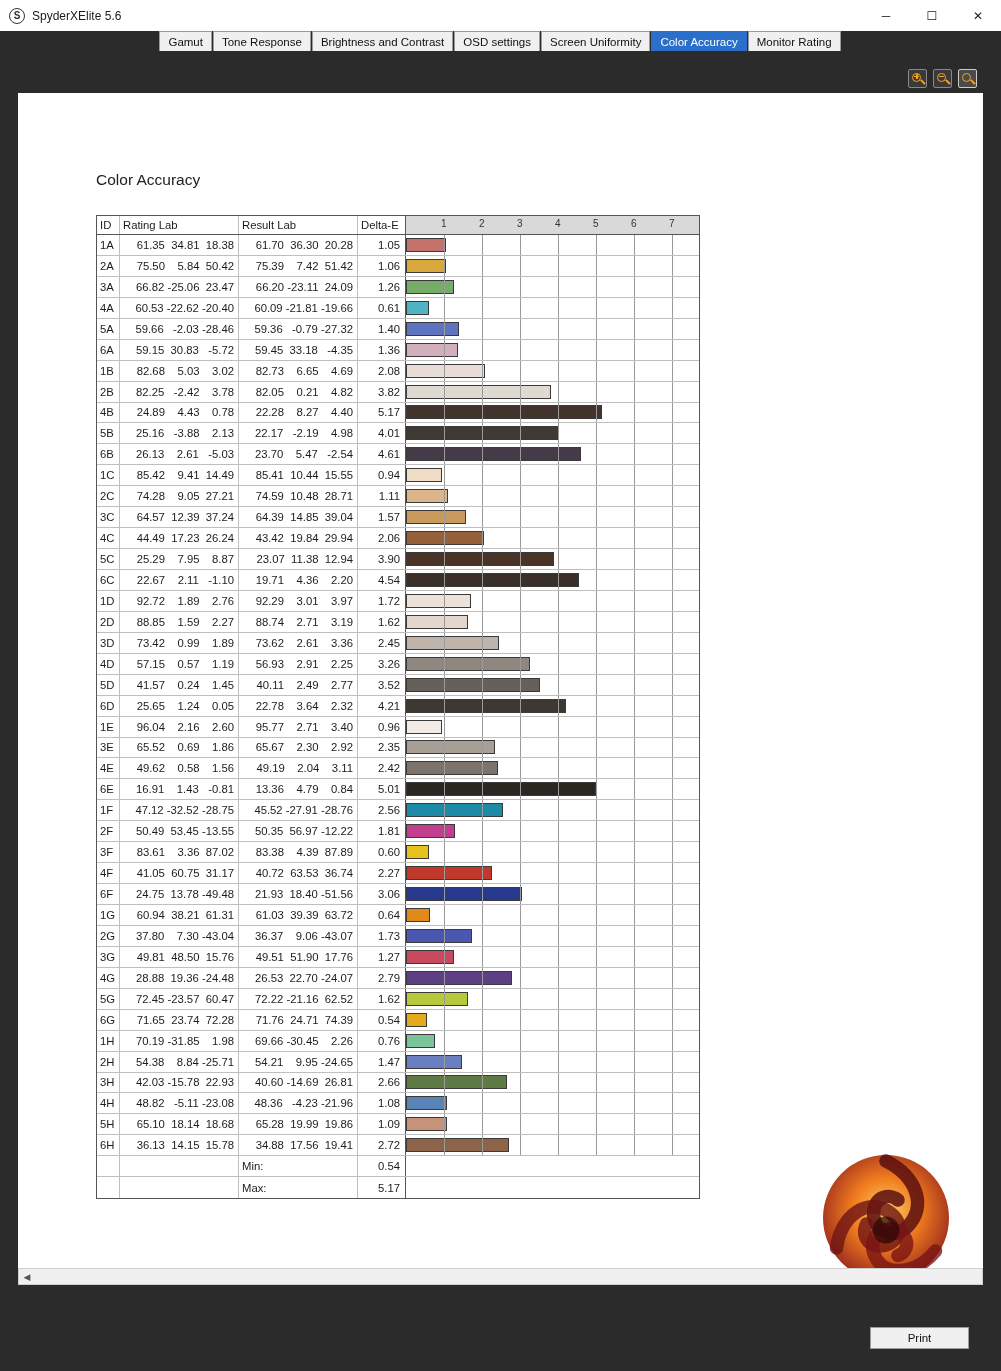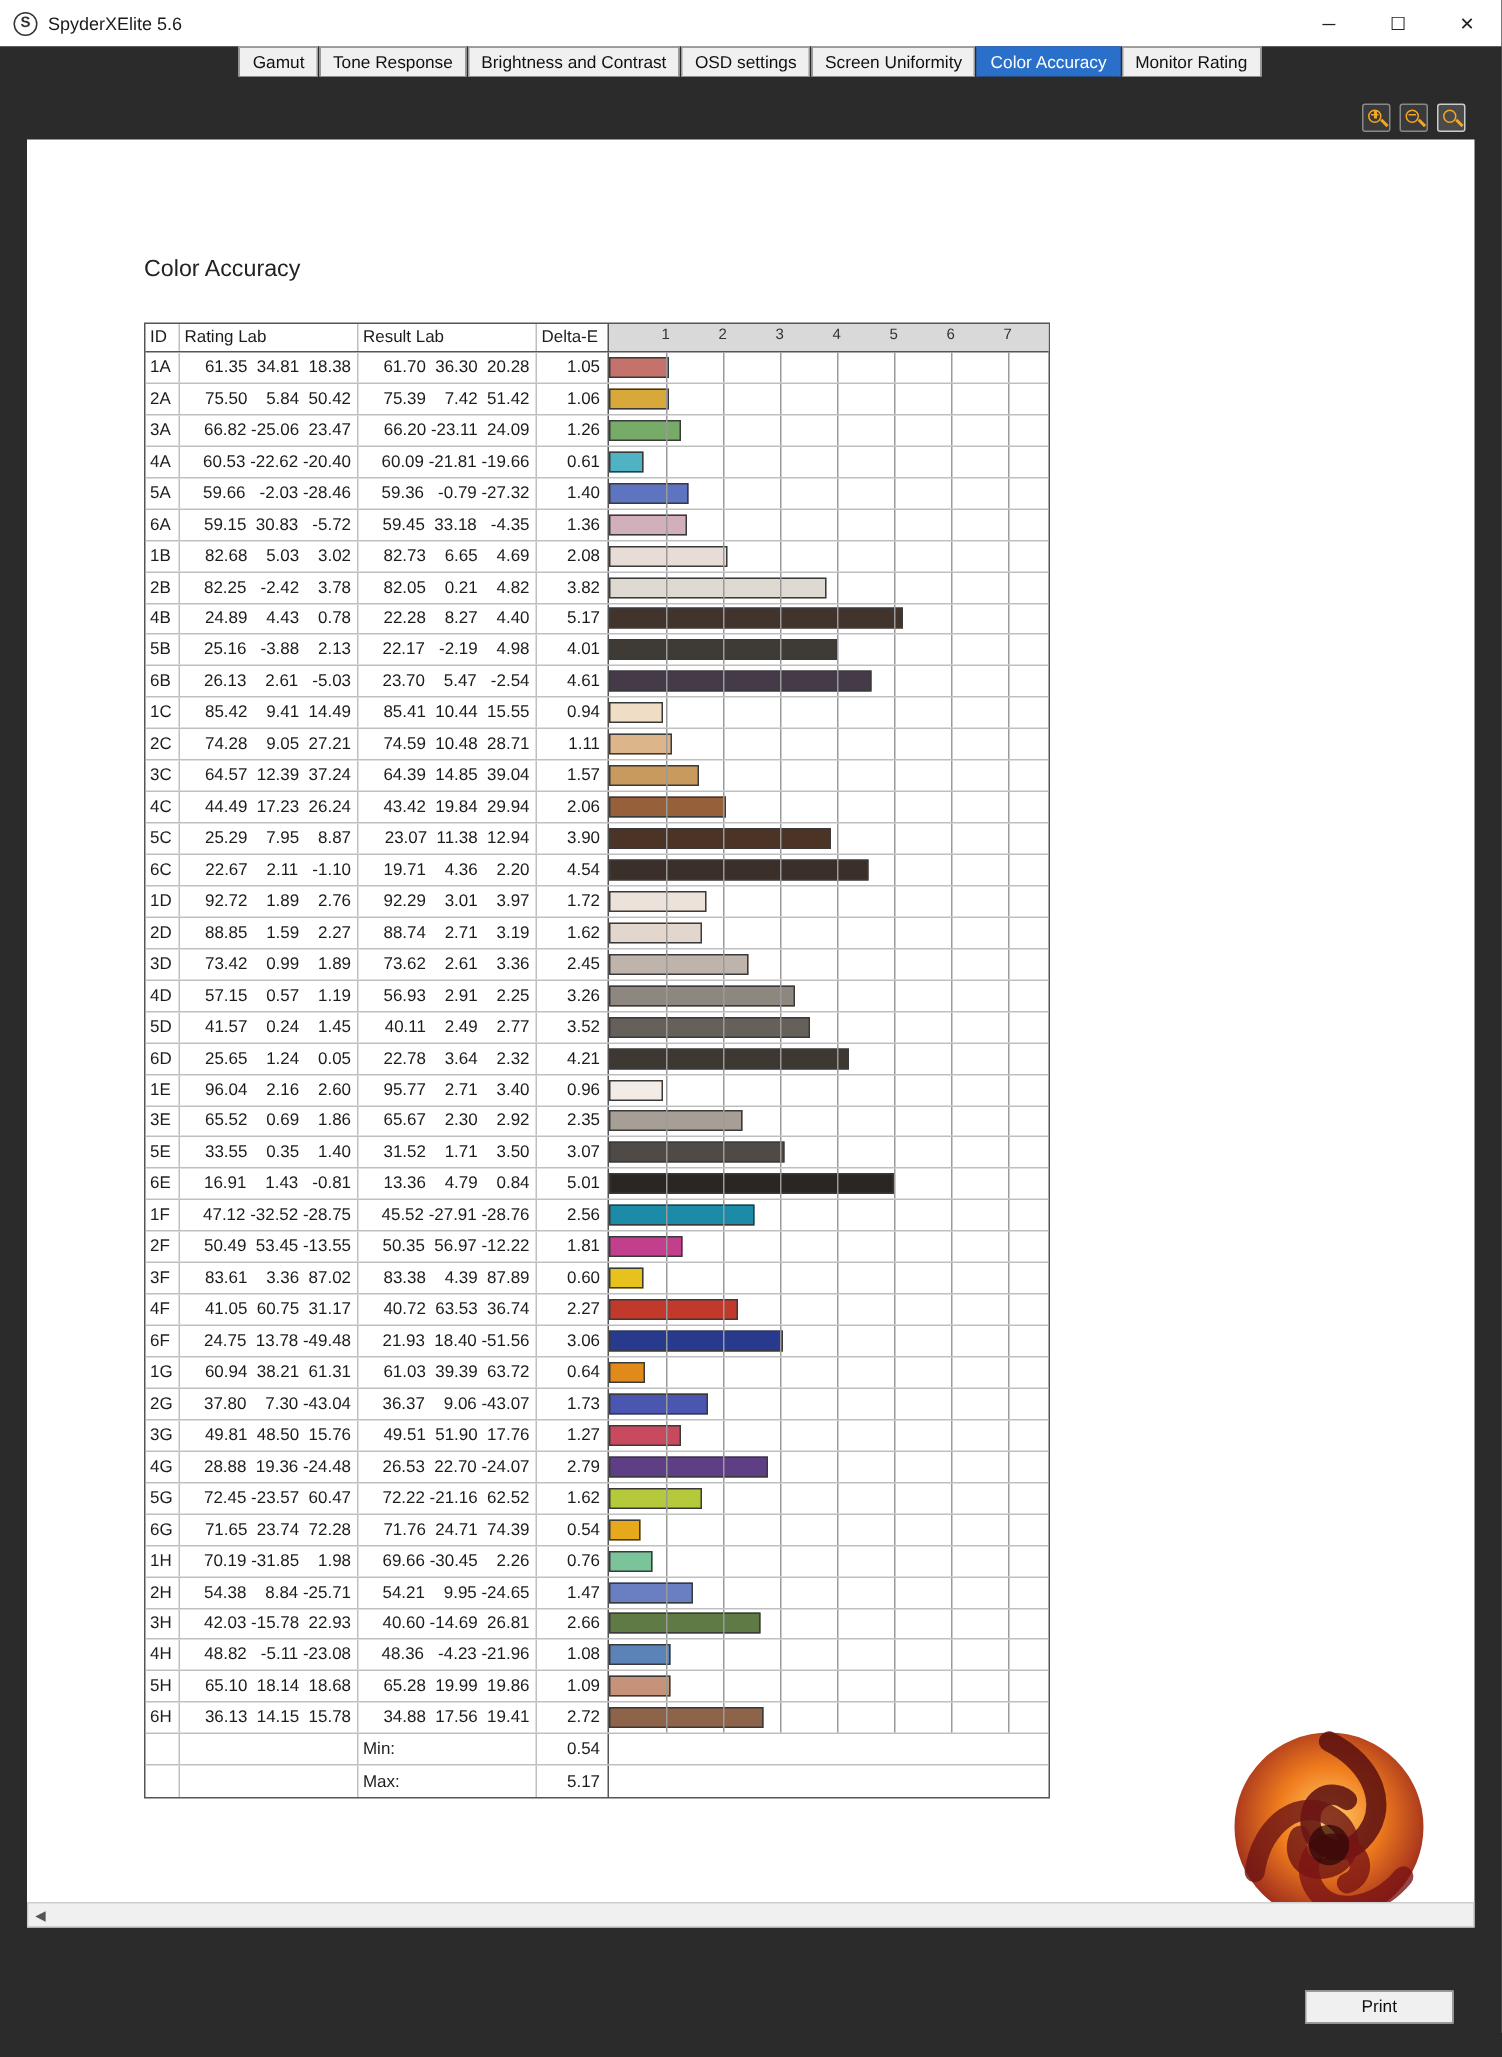--- a/index.html
+++ b/index.html
@@ -669,33 +669,33 @@
               <div class="gridline" style="left: 76px;"></div>
               <div class="gridline" style="left: 114px;"></div>
               <div class="gridline" style="left: 152px;"></div>
               <div class="gridline" style="left: 190px;"></div>
               <div class="gridline" style="left: 228px;"></div>
               <div class="gridline" style="left: 266px;"></div>
               <div class="bar" style="width: 89.3px; background: rgb(167, 158, 150);"></div>
             </div>
           </div>
           <div class="rrow">
-            <div class="c-id">5E</div>
-            <div class="c-lab">33.55    0.35    1.40</div>
-            <div class="c-lab">31.52    1.71    3.50</div>
-            <div class="c-de">3.07</div>
-            <div class="c-bar">
-              <div class="gridline" style="left: 38px;"></div>
-              <div class="gridline" style="left: 76px;"></div>
-              <div class="gridline" style="left: 114px;"></div>
-              <div class="gridline" style="left: 152px;"></div>
-              <div class="gridline" style="left: 190px;"></div>
-              <div class="gridline" style="left: 228px;"></div>
-              <div class="gridline" style="left: 266px;"></div>
-              <div class="bar" style="width: 116.66px; background: rgb(79, 74, 69);"></div>
+            <div class="c-id">4E</div>
+            <div class="c-lab">49.62    0.58    1.56</div>
+            <div class="c-lab">49.19    2.04    3.11</div>
+            <div class="c-de">2.42</div>
+            <div class="c-bar">
+              <div class="gridline" style="left: 38px;"></div>
+              <div class="gridline" style="left: 76px;"></div>
+              <div class="gridline" style="left: 114px;"></div>
+              <div class="gridline" style="left: 152px;"></div>
+              <div class="gridline" style="left: 190px;"></div>
+              <div class="gridline" style="left: 228px;"></div>
+              <div class="gridline" style="left: 266px;"></div>
+              <div class="bar" style="width: 91.96px; background: rgb(123, 115, 108);"></div>
             </div>
           </div>
           <div class="rrow">
             <div class="c-id">6E</div>
             <div class="c-lab">16.91    1.43   -0.81</div>
             <div class="c-lab">13.36    4.79    0.84</div>
             <div class="c-de">5.01</div>
             <div class="c-bar">
               <div class="gridline" style="left: 38px;"></div>
               <div class="gridline" style="left: 76px;"></div>

